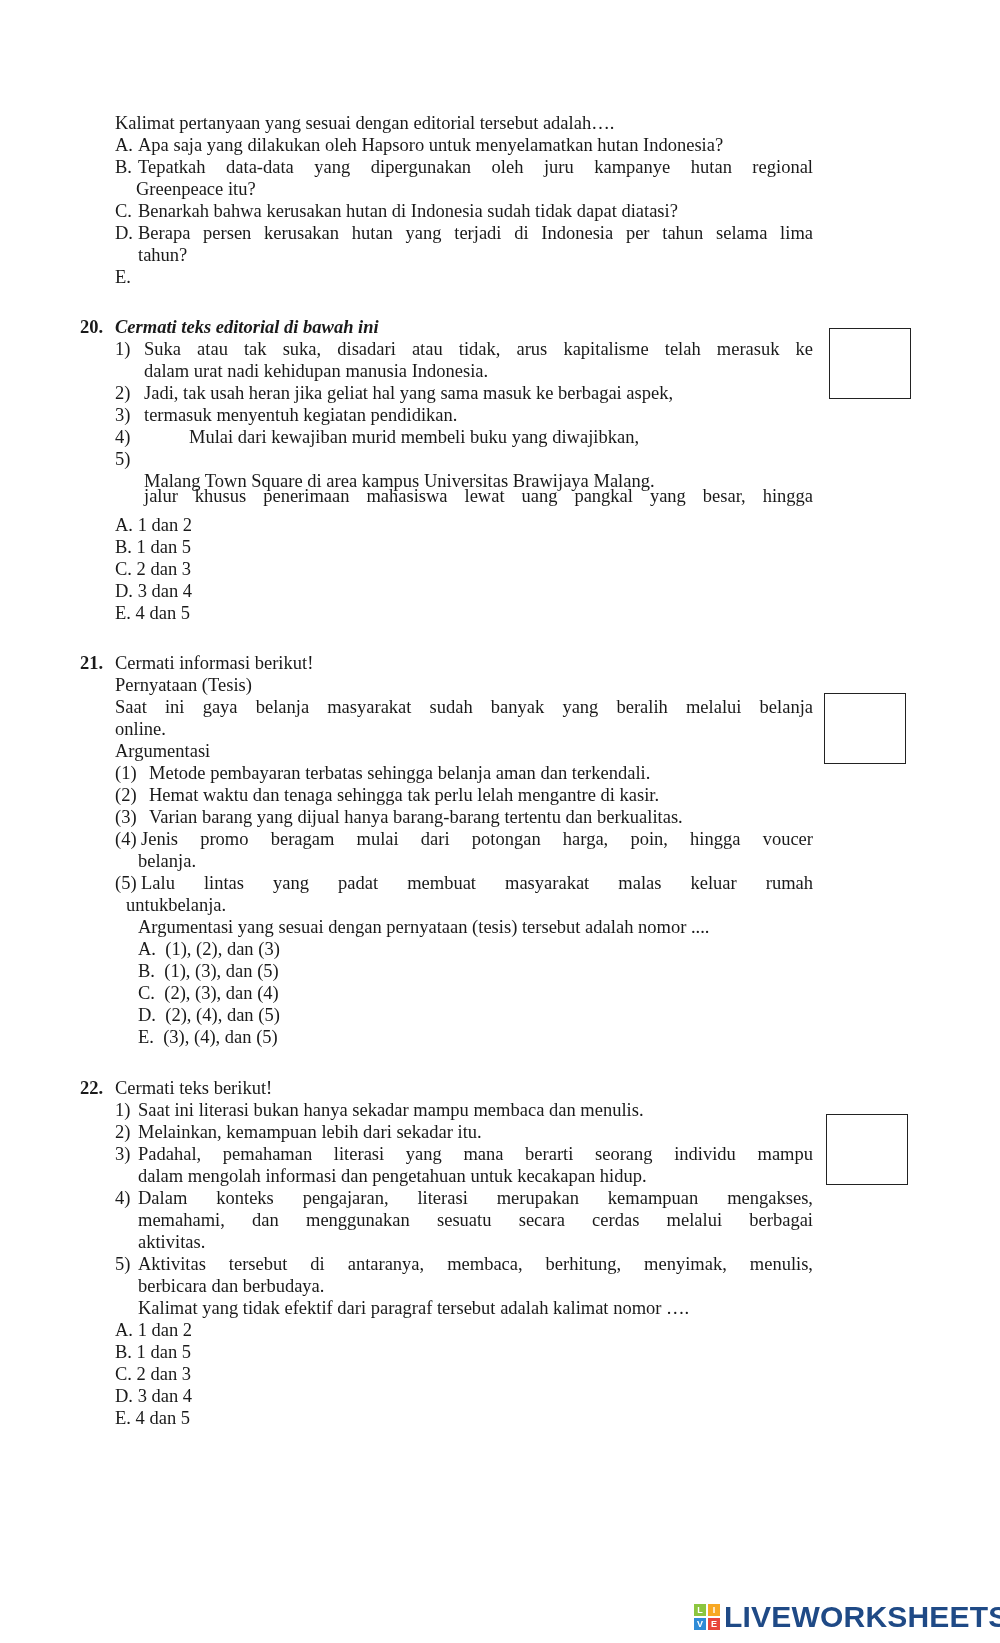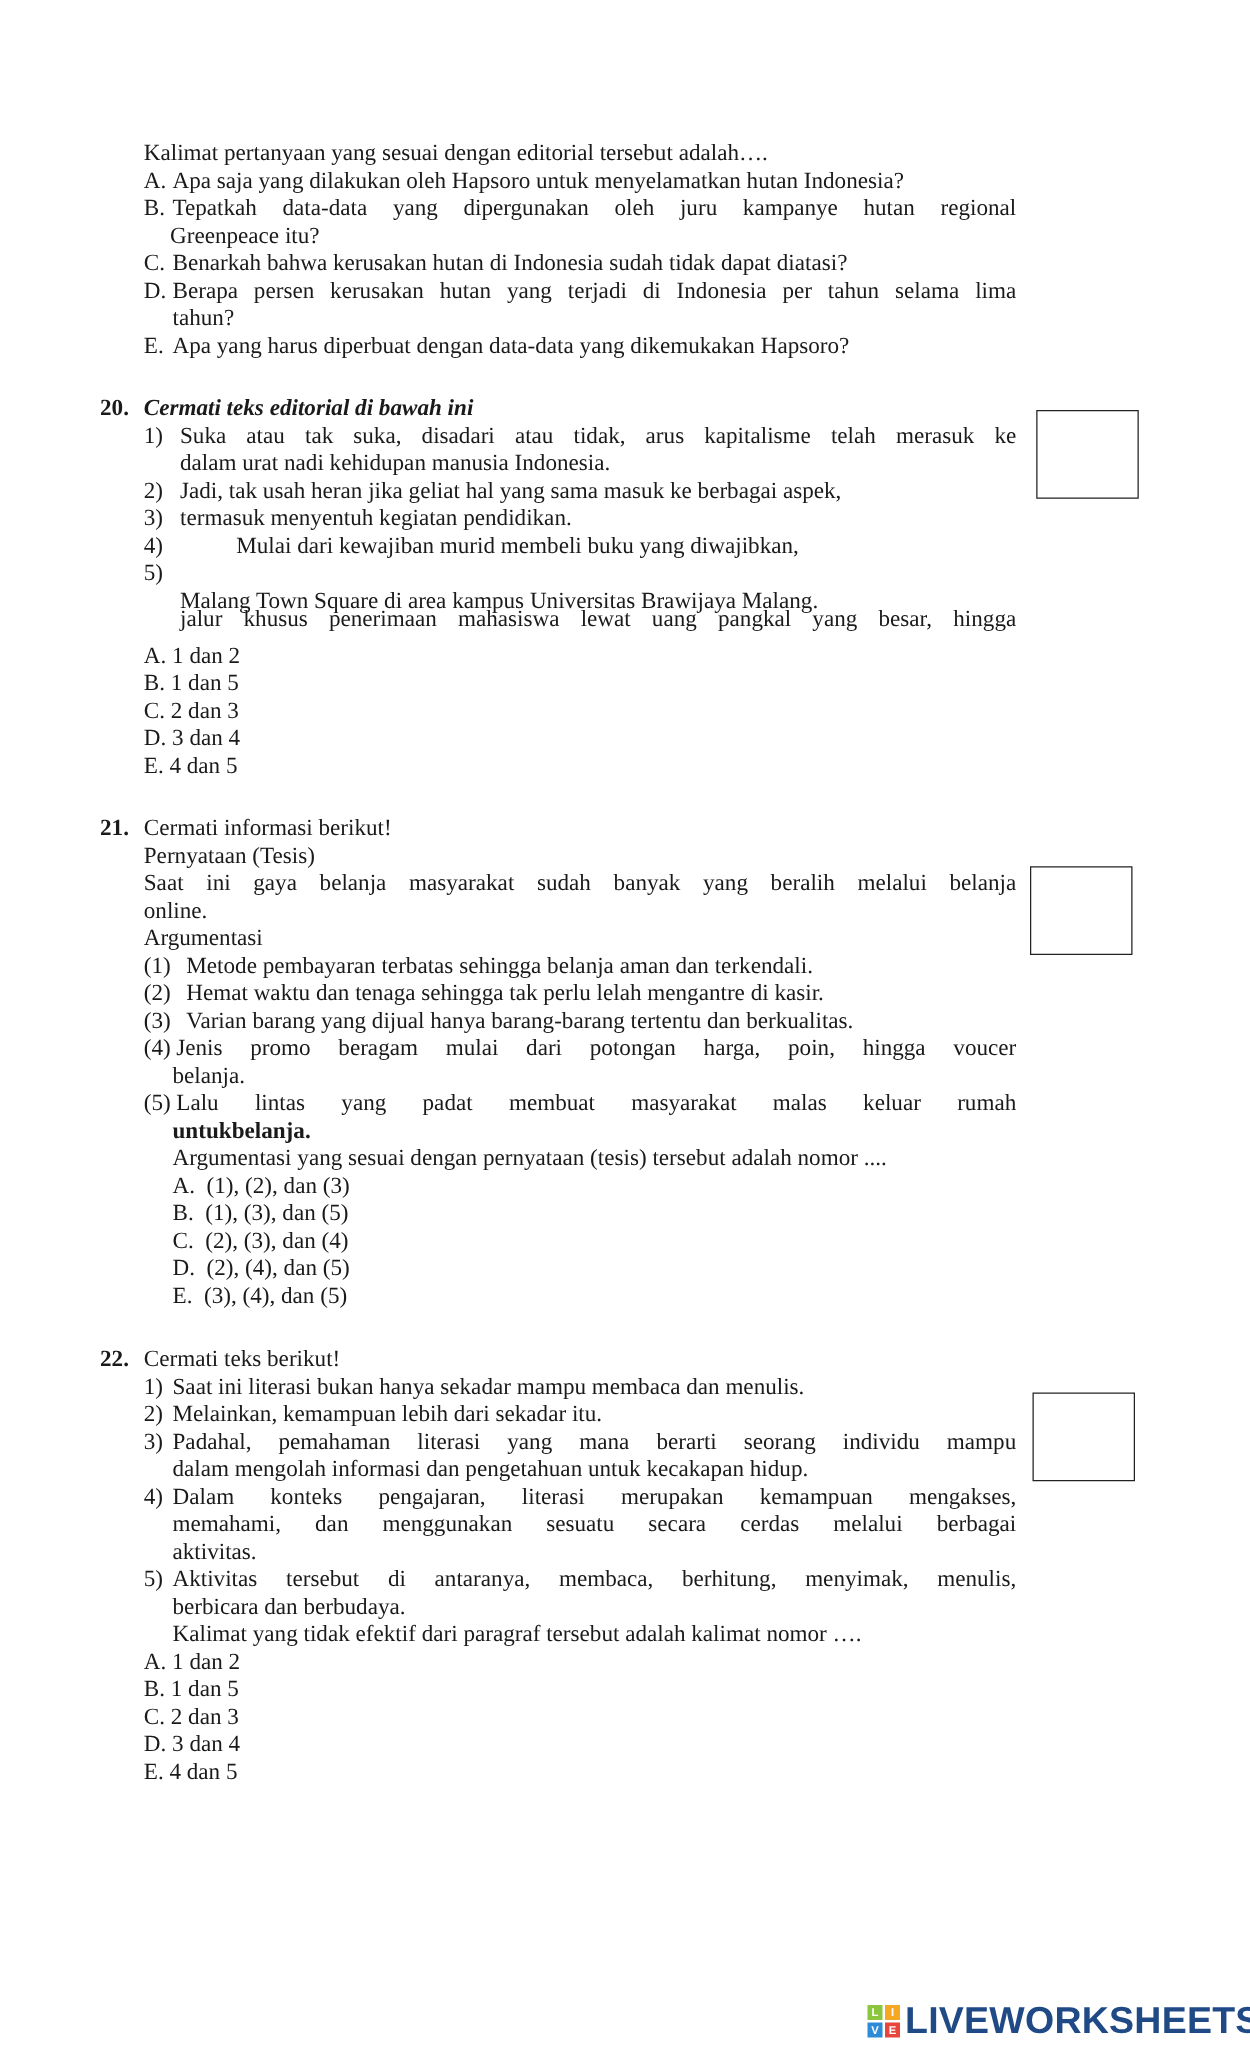--- a/index.html
+++ b/index.html
@@ -34,21 +34,20 @@
   <div class="line" style="left:136px; top:178px;">Greenpeace itu?</div>
 
   <div class="line" style="left:115px; top:200px;">C.</div>
   <div class="line" style="left:138px; top:200px;">Benarkah bahwa kerusakan hutan di Indonesia sudah tidak dapat diatasi?</div>
 
   <div class="line" style="left:115px; top:222px;">D.</div>
   <div class="line just" style="left:138px; top:222px; width:675px;">Berapa persen kerusakan hutan yang terjadi di Indonesia per tahun selama lima</div>
   <div class="line" style="left:138px; top:244px;">tahun?</div>
 
   <div class="line" style="left:115px; top:266px;">E.</div>
-  <div class="line" style="left:138px; top:266px;">Apa yang harus diperbuat dengan data-data yang dikemukakan Hapsoro?</div>
 
   <div class="line qnum" style="left:80px; top:316px;">20.</div>
   <div class="line qtitle-ital" style="left:115px; top:316px;">Cermati teks editorial di bawah ini</div>
 
   <div class="line" style="left:115px; top:338px;">1)</div>
   <div class="line just" style="left:144px; top:338px; width:669px;">Suka atau tak suka, disadari atau tidak, arus kapitalisme telah merasuk ke</div>
   <div class="line" style="left:144px; top:360px;">dalam urat nadi kehidupan manusia Indonesia.</div>
 
   <div class="line" style="left:115px; top:382px;">2)</div>
   <div class="line" style="left:144px; top:382px;">Jadi, tak usah heran jika geliat hal yang sama masuk ke berbagai aspek,</div>
@@ -89,21 +88,21 @@
 
   <div class="line" style="left:115px; top:806px;">(3)</div>
   <div class="line" style="left:149px; top:806px;">Varian barang yang dijual hanya barang-barang tertentu dan berkualitas.</div>
 
   <div class="line" style="left:115px; top:828px;">(4)</div>
   <div class="line just" style="left:141px; top:828px; width:672px;">Jenis promo beragam mulai dari potongan harga, poin, hingga voucer</div>
   <div class="line" style="left:138px; top:850px;">belanja.</div>
 
   <div class="line" style="left:115px; top:872px;">(5)</div>
   <div class="line just" style="left:141px; top:872px; width:672px;">Lalu lintas yang padat membuat masyarakat malas keluar rumah</div>
-  <div class="line" style="left:138px; top:894px;font-weight:bold;">untukbelanja.</div>
+  <div class="line" style="left:126px; top:894px;">untukbelanja.</div>
 
   <div class="line" style="left:138px; top:916px;">Argumentasi yang sesuai dengan pernyataan (tesis) tersebut adalah nomor ....</div>
 
   <div class="line" style="left:138px; top:938px;"><span>A.</span>&nbsp;&nbsp;<span>(1), (2), dan (3)</span></div>
   <div class="line" style="left:138px; top:960px;"><span>B.</span>&nbsp;&nbsp;<span>(1), (3), dan (5)</span></div>
   <div class="line" style="left:138px; top:982px;"><span>C.</span>&nbsp;&nbsp;<span>(2), (3), dan (4)</span></div>
   <div class="line" style="left:138px; top:1004px;"><span>D.</span>&nbsp;&nbsp;<span>(2), (4), dan (5)</span></div>
   <div class="line" style="left:138px; top:1026px;"><span>E.</span>&nbsp;&nbsp;<span>(3), (4), dan (5)</span></div>
 
   <div class="answer-box" style="left:824px; top:693px; width:82px; height:71px;"></div>

